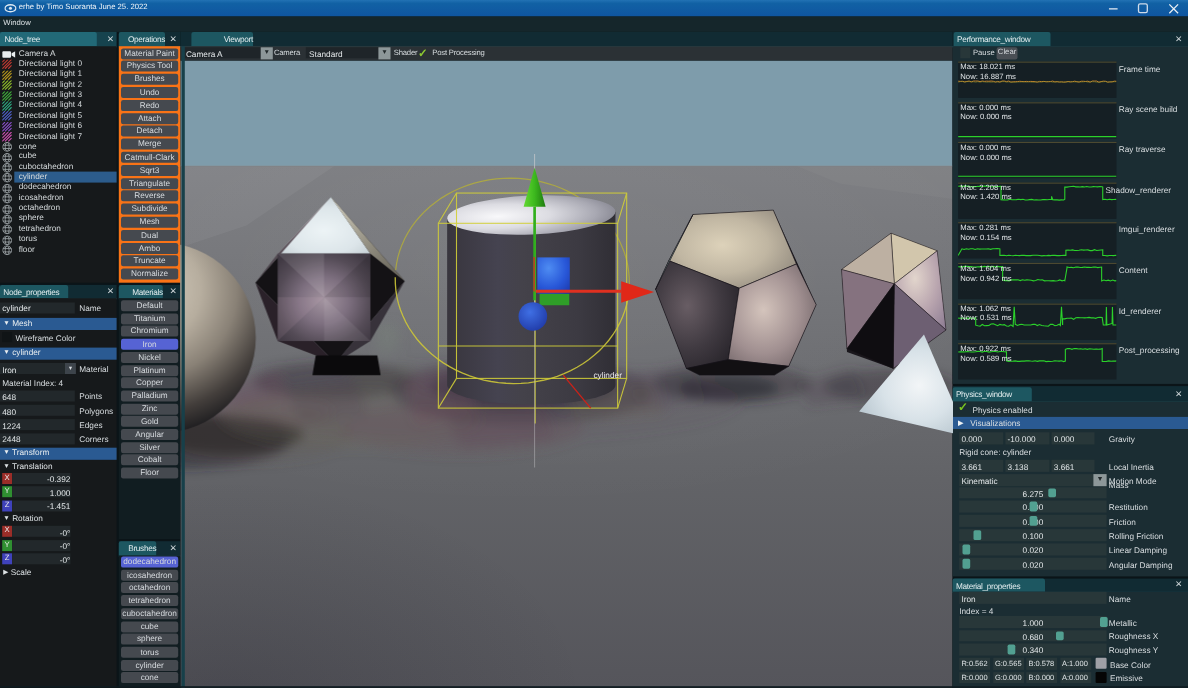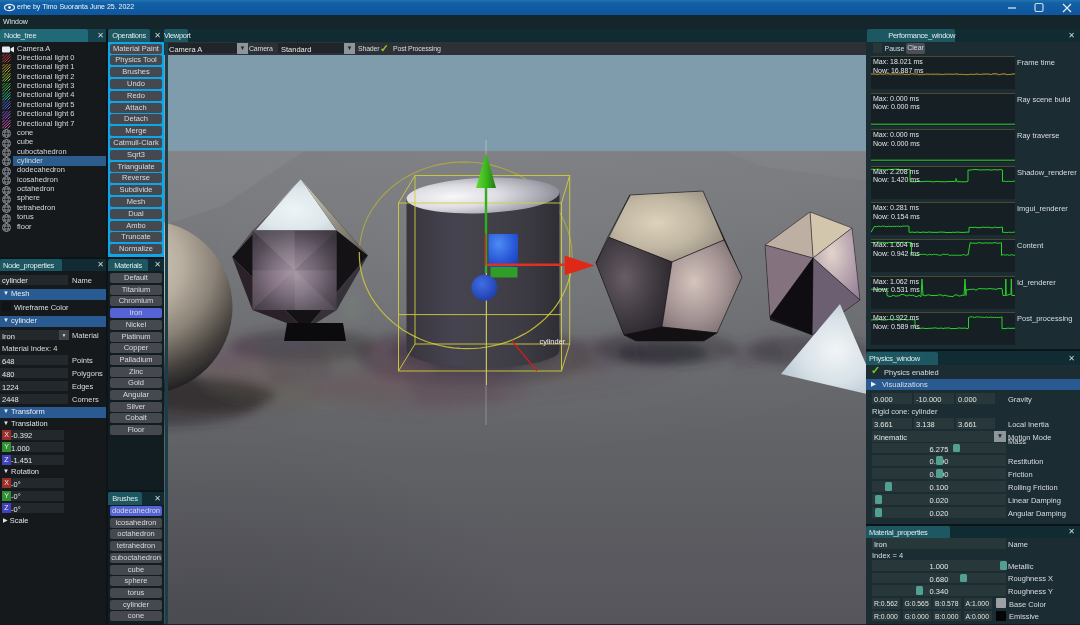--- a/index.html
+++ b/index.html
@@ -3,39 +3,39 @@
 <style>
 * { margin:0; padding:0; box-sizing:border-box; }
 html,body { width:1080px; height:625px; overflow:hidden; }
 body { background:#0b1418; font-family:"Liberation Sans", sans-serif; color:#d8dde0; }
 .abs { position:absolute; }
 .titlebar { left:0; top:0; width:1080px; height:15px;
   background:linear-gradient(180deg,#2272b4 0%,#1161a4 20%,#0f55a0 100%); }
 .menubar { left:0; top:15px; width:1080px; height:14px; background:#15262b; }
 .tabbar { background:#112b33;padding-left:10px; }
 .tab { position:absolute; top:0; height:13px; background:#1d5761; color:#dfeaec;
-  letter-spacing:-0.3px; font-size:7.5px; text-align:center; padding-top:2px; border-radius:2px 2px 0 0; }
+  letter-spacing:-0.3px; font-size:7.5px; text-align:right; padding-top:2px; border-radius:2px 2px 0 0; }
 .tabline { position:absolute; left:0; bottom:-1px; height:1px; background:#22626d; }
 .closex { position:absolute; top:1px; width:11px; height:11px; color:#cfd6d9; font-size:8px;
   text-align:center; line-height:11px; }
 .content { background:#16191b; }
 .btn { position:absolute; left:2px; width:52px; height:10px; background:#45494f;
   border-radius:2px; color:#d6dade; font-size:7.5px; text-align:center; line-height:10px; }
 .btn.sel { background:#5663d4; }
 .bluehdr { position:absolute; left:0; width:106px; height:11px; background:#2a5a92;
   font-size:7.5px; color:#e8edf0; }
 .bluehdr .tri { margin-left:3px; font-size:6px; vertical-align:1px; }
 .treerow { position:absolute; left:0; width:106px; height:10px; font-size:7.5px; color:#d4d9db; }
 .treerow .lbl { position:absolute; left:17px; top:-1px; white-space:nowrap; }
 .field { position:absolute; background:#22282b; color:#e4e8ea; font-size:7.5px; height:10px; }
 .tnode { position:absolute; font-size:7.5px; color:#dde2e5; }
 .tnode .tri { font-size:6px; vertical-align:1px; }
 .axbox { position:absolute; width:9px; height:10px; color:#e8e8e8; font-size:7px;
   text-align:center; line-height:10px; }
-.vfield { width:53px; text-align:left; padding-top:1.5px; }
+.vfield { width:53px; text-align:right; padding-top:1.5px; }
 .lab { position:absolute; font-size:7.5px; color:#d8dde0; white-space:nowrap; }
 .pfield { position:absolute; background:#283739; color:#e0e5e7; font-size:7.5px; height:10.5px;
   padding:2px 0 0 2px; }
 .slider { position:absolute; left:6px; width:134px; height:10.5px; background:#283739; }
 .slider .grab { position:absolute; top:1px; width:7px; height:8.5px; background:#52a091; border-radius:1.5px; }
 .slider .val { position:absolute; left:0; top:2px; width:134px; text-align:center; font-size:7.5px; color:#e4e8ea; }
 .gbox { position:absolute; left:5px; width:144px; background:#151f24; border-top:1px solid #4c4930; }
 .gtxt { position:absolute; left:2px; font-size:7px; color:#e2e6e8; white-space:nowrap; }
 </style></head><body>
 <div id="root" class="abs" style="width:1080px;height:625px">
@@ -329,21 +329,21 @@
  <div class="axbox" style="left:2px;top:232px;background:#3f42bb">Z</div>
  <div class="field vfield" style="left:11px;top:232px">-0°</div>
  <div class="tnode" style="left:3px;top:244.5px"><span class="tri">▶</span> Scale</div>
 </div>
 
 <div class="abs tabbar" style="left:108px;top:29px;width:56px;height:13px">
  <div class="tab" style="left:0;width:42px">Operations</div>
  <div class="closex" style="left:44px">✕</div>
       <div class="tabline" style="width:56px"></div>
 </div>
-<div class="abs content" style="left:108px;top:42px;width:56px;height:215px;background:#0ea5e9">
+<div class="abs content" style="left:108px;top:42px;width:56px;height:215px;background:#f97316">
  <div class="btn" style="top:1.5px">Material Paint</div>
  <div class="btn" style="top:13.3px">Physics Tool</div>
  <div class="btn" style="top:25.1px">Brushes</div>
  <div class="btn" style="top:36.9px">Undo</div>
  <div class="btn" style="top:48.7px">Redo</div>
  <div class="btn" style="top:60.5px">Attach</div>
  <div class="btn" style="top:72.3px">Detach</div>
  <div class="btn" style="top:84.1px">Merge</div>
  <div class="btn" style="top:95.9px">Catmull-Clark</div>
  <div class="btn" style="top:107.7px">Sqrt3</div>
@@ -391,21 +391,21 @@
  <div class="btn" style="top:36.1px">tetrahedron</div>
  <div class="btn" style="top:47.8px">cuboctahedron</div>
  <div class="btn" style="top:59.5px">cube</div>
  <div class="btn" style="top:71.2px">sphere</div>
  <div class="btn" style="top:82.9px">torus</div>
  <div class="btn" style="top:94.6px">cylinder</div>
  <div class="btn" style="top:106.3px">cone</div>
 </div>
 
 <div class="abs tabbar" style="left:164px;top:29px;width:702px;height:13px">
- <div class="tab" style="left:0;width:24px">Viewport</div>
+ <div class="tab" style="left:10px;width:56px">Viewport</div>
  <div class="tabline" style="width:702px"></div>
 </div>
 <div class="abs" style="left:164px;top:42px;width:702px;height:13px;background:#2b3135">
  <div class="field" style="left:2px;top:1px;width:72px;padding:1.5px 0 0 3px;background:#1f2529">Camera A</div>
  <div class="abs" style="left:73px;top:1px;width:11px;height:11px;background:#8d9799;color:#22292b;font-size:6px;text-align:center;line-height:11px">▼</div>
  <div class="lab" style="left:85px;top:3px;font-size:7px;letter-spacing:-0.2px">Camera</div>
  <div class="field" style="left:114px;top:1px;width:67px;padding:1.5px 0 0 3px;background:#1f2529">Standard</div>
  <div class="abs" style="left:180px;top:1px;width:11px;height:11px;background:#8d9799;color:#22292b;font-size:6px;text-align:center;line-height:11px">▼</div>
  <div class="lab" style="left:194px;top:3px;font-size:7px;letter-spacing:-0.2px">Shader</div>
  <div class="abs" style="left:216px;top:0px;color:#8dc832;font-size:10.5px;font-weight:bold">✓</div>
@@ -598,21 +598,21 @@
 <polygon points="601,190 606,262 649,203" fill="#85727f"></polygon>
 <polygon points="688,173 696,245 649,203" fill="url(#icocen)"></polygon>
 <polygon points="649,203 696,245 648,280" fill="#6d5f72"></polygon>
 <polygon points="649,203 648,280 606,262" fill="#0f0d11"></polygon>
 </g>
 <polygon points="676,249 617,319 716,342" fill="url(#tetg)"></polygon>
 </svg>
 <div class="abs" style="left:164.5px;top:42px;width:3.5px;height:583px;background:#17404a"></div>
 
 <div class="abs tabbar" style="left:866px;top:29px;width:214px;height:13px">
- <div class="tab" style="left:1px;width:88px;text-align:right;padding-left:3px">Performance_window</div>
+ <div class="tab" style="left:1px;width:88px;text-align:left;padding-left:3px">Performance_window</div>
  <div class="closex" style="left:200px">✕</div>
       <div class="tabline" style="width:214px"></div>
 </div>
 <div class="abs content" style="left:866px;top:42px;width:214px;height:307px;background:#1b2d33">
  <div class="abs" style="left:6.5px;top:1px;width:9px;height:10px;background:#283739"></div>
  <div class="lab" style="left:18.5px;top:3px;font-size:7px">Pause</div>
  <div class="abs" style="left:40px;top:1px;width:19px;height:10.5px;background:#4a4f55;border-radius:2px;font-size:7px;text-align:center;line-height:10.5px;color:#d6dade">Clear</div>
 
 <div class="gbox" style="top:14.0px;height:33px">
 <svg width="144" height="33" viewBox="0 0 144 33" style="position:absolute;left:0;top:0">
@@ -639,21 +639,21 @@
         <div class="gtxt" style="top:9.5px">Now: 0.000 ms</div>
 </div>
 <div class="lab" style="left:151px;top:89.2px">Ray traverse</div>
 <div class="gbox" style="top:123.8px;height:33px">
 <svg width="144" height="33" viewBox="0 0 144 33" style="position:absolute;left:0;top:0">
           <polyline points="0.0,2.3 2.0,2.2 4.0,2.4 6.0,2.2 8.0,2.2 10.0,2.4 12.0,2.8 14.0,2.7 16.0,2.7 18.0,2.3 20.0,2.5 22.0,2.3 24.0,2.2 26.0,2.2 28.0,2.3 30.0,2.8 32.0,2.8 34.0,2.7 36.0,2.7 38.0,2.3 39.0,2.3 39.0,14.6 41.0,14.7 43.0,14.8 45.0,14.8 47.0,14.2 49.0,14.6 51.0,14.6 53.0,14.5 55.0,14.2 57.0,14.5 59.0,14.2 61.0,14.8 63.0,14.8 65.0,14.5 67.0,14.3 69.0,14.8 71.0,14.6 73.0,14.8 75.0,14.8 77.0,14.5 79.0,14.4 81.0,14.6 83.0,14.4 85.0,14.2 85.0,11.5 86.0,14.6 88.0,14.7 90.0,14.7 92.0,14.9 94.0,14.7 96.0,14.8 97.0,14.1 97.0,3.0 99.0,3.1 101.0,2.8 103.0,2.6 105.0,2.4 107.0,2.9 109.0,2.8 111.0,3.0 113.0,2.7 115.0,3.0 117.0,2.6 119.0,3.0 121.0,3.0 123.0,2.7 125.0,2.8 127.0,2.9 129.0,2.6 131.0,2.8 131.5,3.0 131.5,14.4 133.5,14.2 135.5,14.6 137.5,14.2 139.5,14.5 141.5,14.4 143.5,14.1 144.0,14.5" fill="none" stroke="#2bd12b" stroke-width="1.0" opacity="1.00"></polyline>
         </svg>
 <div class="gtxt" style="top:1px">Max: 2.208 ms</div>
         <div class="gtxt" style="top:9.5px">Now: 1.420 ms</div>
 </div>
-<div class="lab" style="left:151px;top:125.8px">Shadow_renderer</div>
+<div class="lab" style="left:139px;top:125.8px">Shadow_renderer</div>
 <div class="gbox" style="top:160.4px;height:33px">
 <svg width="144" height="33" viewBox="0 0 144 33" style="position:absolute;left:0;top:0">
           <polyline points="0.0,29.3 3.5,23.2 5.5,23.8 7.5,23.1 9.5,23.6 11.5,23.1 13.5,23.2 15.5,23.8 17.5,23.2 19.5,23.5 21.5,23.4 23.5,23.4 25.5,23.4 27.5,23.2 29.5,23.7 31.5,23.1 33.5,23.2 35.5,23.0 37.5,23.2 38.0,23.3 38.0,29.3 40.0,29.2 42.0,29.1 44.0,29.5 46.0,29.0 48.0,29.3 50.0,29.5 52.0,29.0 54.0,29.3 56.0,29.4 58.0,29.0 60.0,29.2 62.0,29.4 64.0,29.3 66.0,29.4 68.0,29.1 70.0,29.1 72.0,29.1 74.0,29.3 76.0,29.6 78.0,29.4 80.0,29.5 82.0,29.2 84.0,29.4 86.0,29.1 88.0,29.2 90.0,29.4 92.0,29.4 94.0,29.3 96.0,29.1 98.0,29.2 98.0,24.5 100.0,24.3 102.0,24.5 104.0,24.2 106.0,24.7 108.0,24.7 110.0,24.5 112.0,24.1 114.0,24.4 116.0,24.3 118.0,24.2 120.0,24.8 122.0,24.8 124.0,24.0 126.0,24.7 128.0,24.5 130.0,24.3 131.5,24.2 131.5,29.3 133.5,29.3 135.5,29.6 137.5,29.3 139.5,29.3 141.5,29.4 143.5,29.1 144.0,29.3" fill="none" stroke="#2bd12b" stroke-width="1.0" opacity="1.00"></polyline>
         </svg>
 <div class="gtxt" style="top:1px">Max: 0.281 ms</div>
         <div class="gtxt" style="top:9.5px">Now: 0.154 ms</div>
 </div>
 <div class="lab" style="left:151px;top:162.4px">Imgui_renderer</div>
 <div class="gbox" style="top:197.0px;height:33px">
 <svg width="144" height="33" viewBox="0 0 144 33" style="position:absolute;left:0;top:0">

